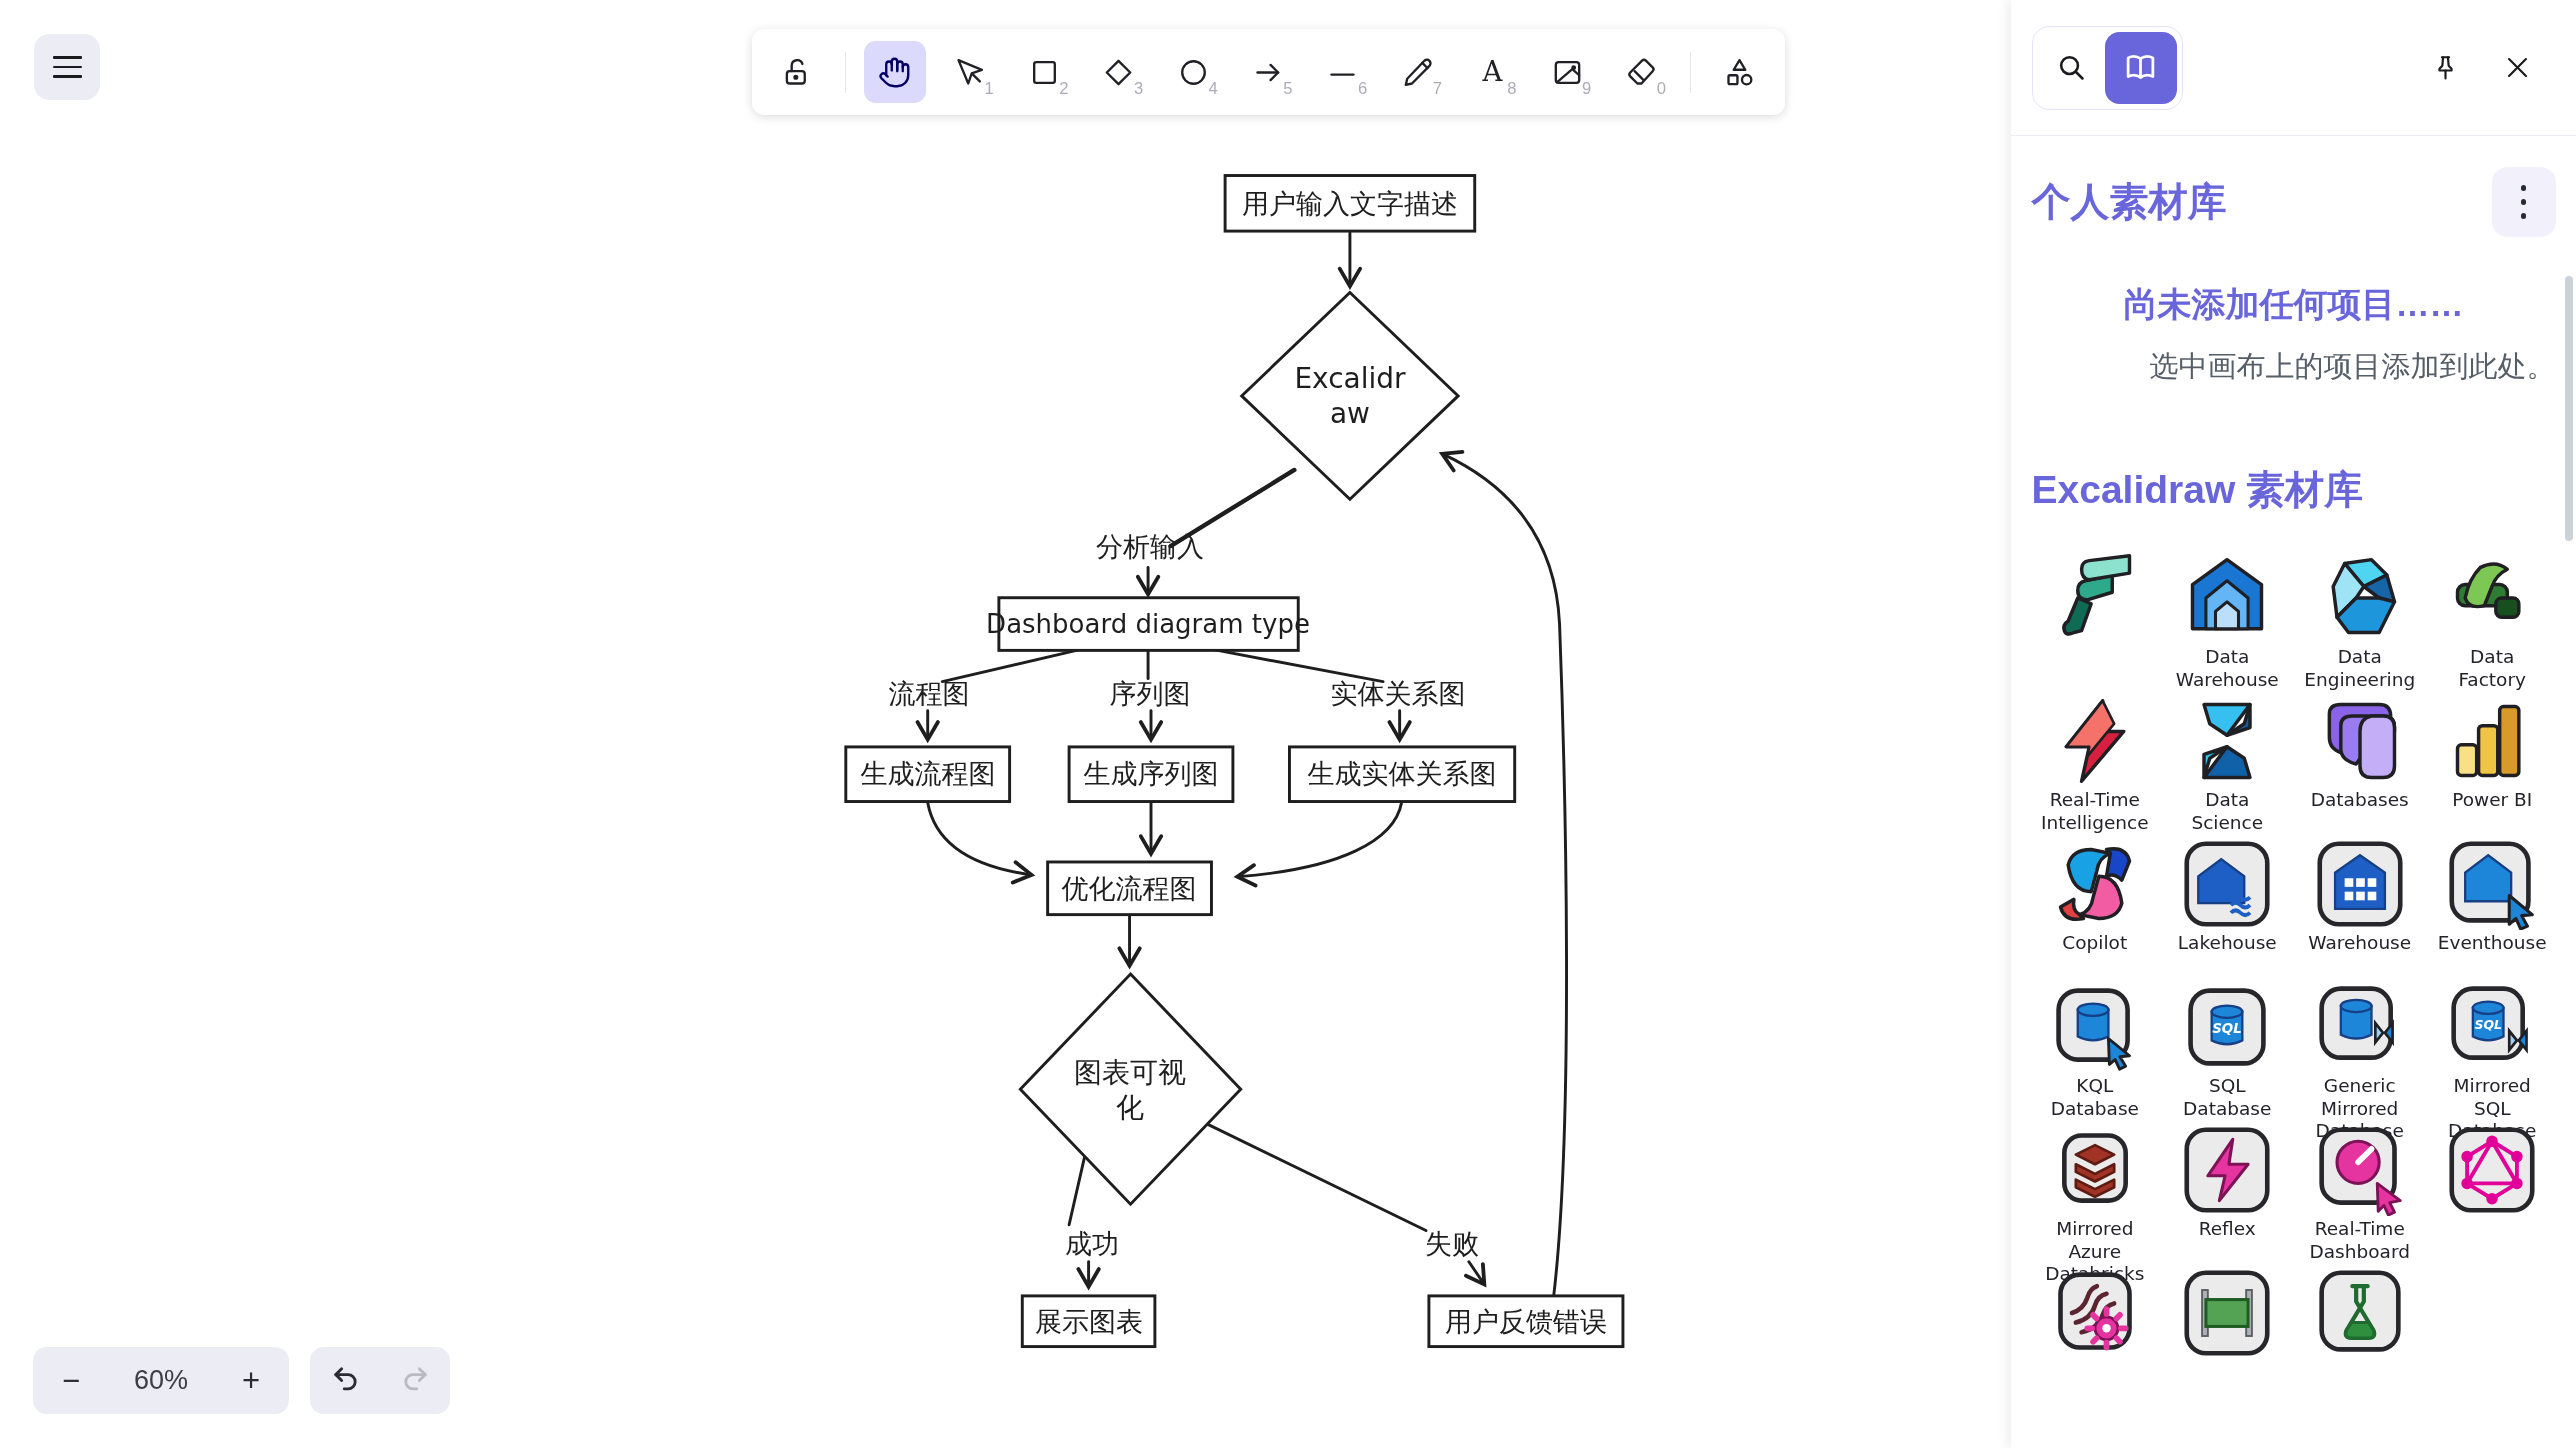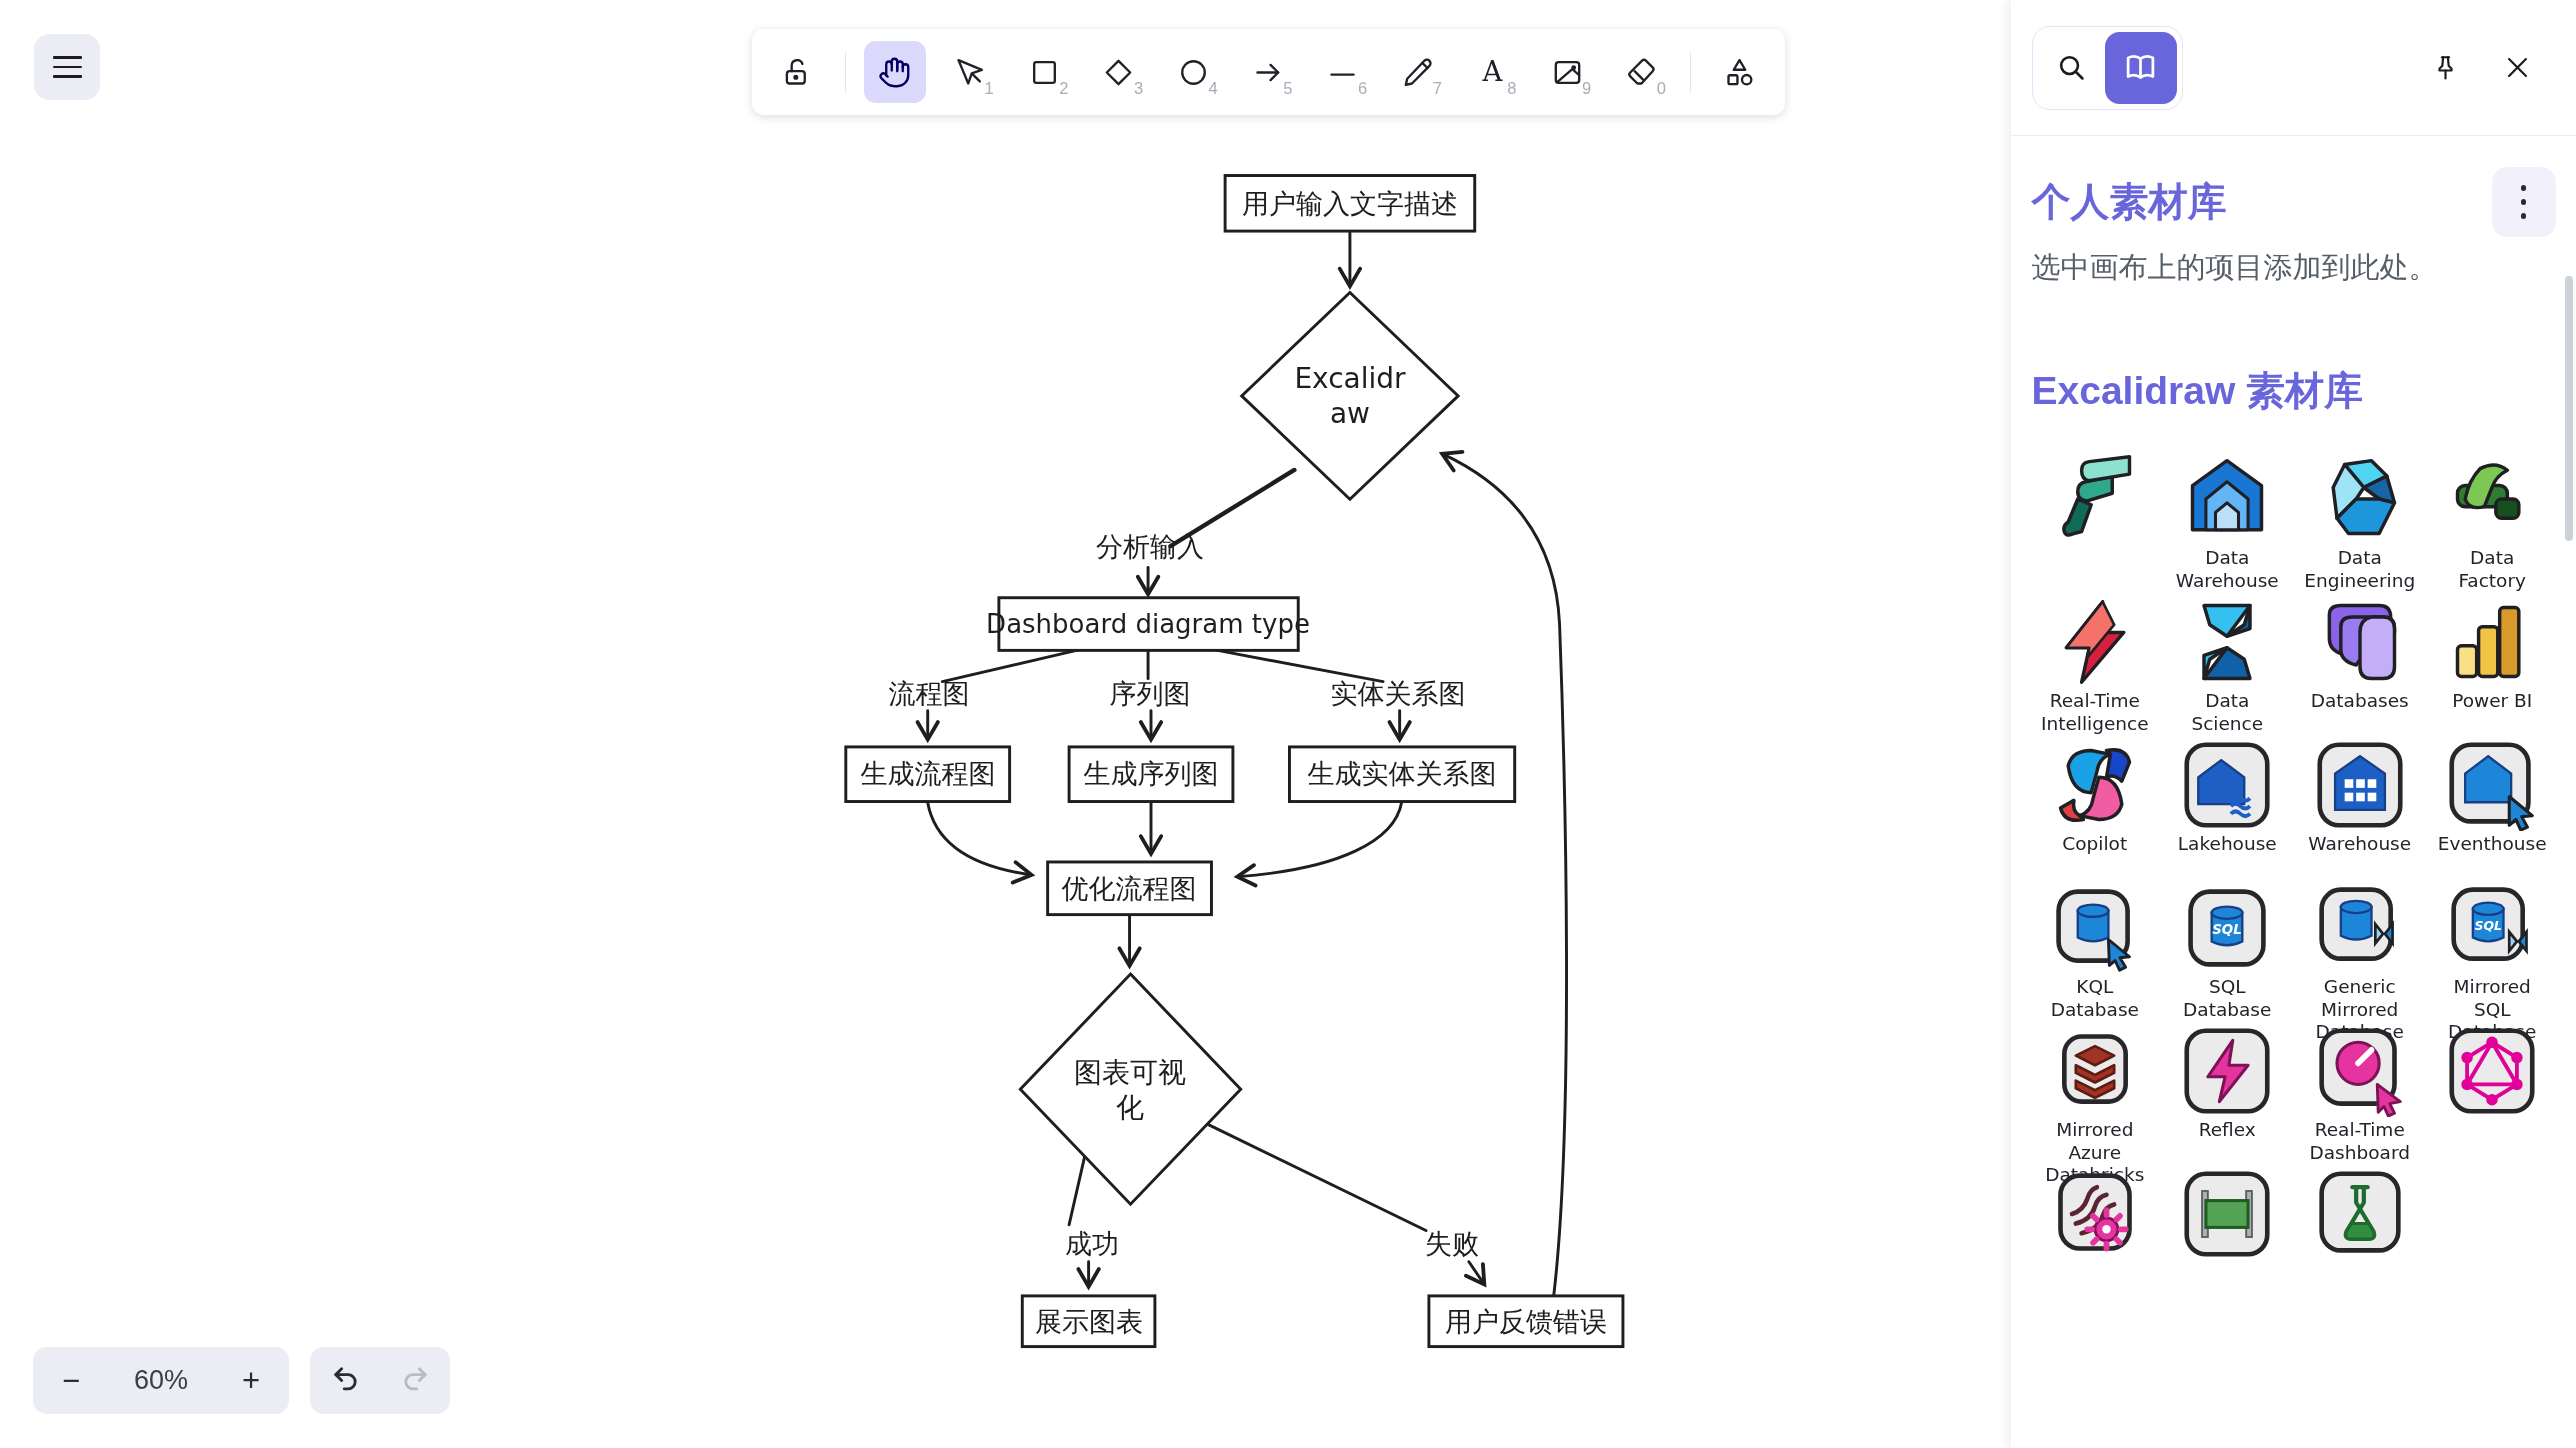--- a/index.html
+++ b/index.html
@@ -67,21 +67,21 @@
     fill: none; stroke-linecap: round; stroke-linejoin: round; cursor: pointer; }
 
   .sb-content { flex: 1 1 auto; overflow: hidden; padding: 0 20.5px; }
   .personal-row { margin-top: 31px; display: flex; align-items: center; justify-content: space-between; }
   .sb-title { font-size: 39px; font-weight: 700; color: #6965db; }
   .kebab { width: 64px; height: 70px; background: #f2f1fb; border-radius: 15.6px;
     display: flex; flex-direction: column; align-items: center; justify-content: center;
     gap: 7.8px; cursor: pointer; }
   .kebab i { width: 5.9px; height: 5.9px; border-radius: 50%; background: #2a2a33; }
   .empty-title { margin-top: 45px; text-align: center; font-size: 34px; font-weight: 700; color: #6965db; }
-  .empty-hint { margin-top: 11px; text-align: left; font-size: 29px; color: #565e68; }
+  .empty-hint { margin-top: 19px; text-align: right; font-size: 29px; color: #565e68; }
   .lib-title { margin-top: 76px; }
 
   .lib-grid { margin-top: 35px; display: grid; grid-template-columns: repeat(4, 1fr);
     grid-auto-rows: 143px; column-gap: 5.9px; }
   .lib-item { display: flex; flex-direction: column; align-items: center; cursor: pointer; }
   .lib-item svg { width: 92px; height: 92px; flex: 0 0 auto; }
   .lib-label { margin-top: 2px; font-size: 18.5px; line-height: 1.22; text-align: center;
     color: #23232b; white-space: pre-line; font-family: "DejaVu Sans", sans-serif; }
   .libbox { fill: #ebebeb; stroke: #26262b; stroke-width: 2.4; }
 
@@ -307,20 +307,21 @@
 
   <div class="sb-content">
     <div class="personal-row">
       <div class="sb-title">个人素材库</div>
       <div class="kebab">
         <i></i>
           <i></i>
           <i></i>
       </div>
     </div>
+    <div class="empty-title">尚未添加任何项目……</div>
     <div class="empty-hint">选中画布上的项目添加到此处。</div>
 
     <div class="sb-title lib-title">Excalidraw 素材库</div>
 
     <div class="lib-grid">
 
       <div class="lib-item">
         <svg viewBox="0 0 48 48">
           <g stroke="#1f1f24" stroke-width="1.8" stroke-linejoin="round">
             <path d="M13 42 Q9 44 8 41 Q7 38 10 36 L15 24 L22 27 L17 41 Z" fill="#0f6b54"></path>

